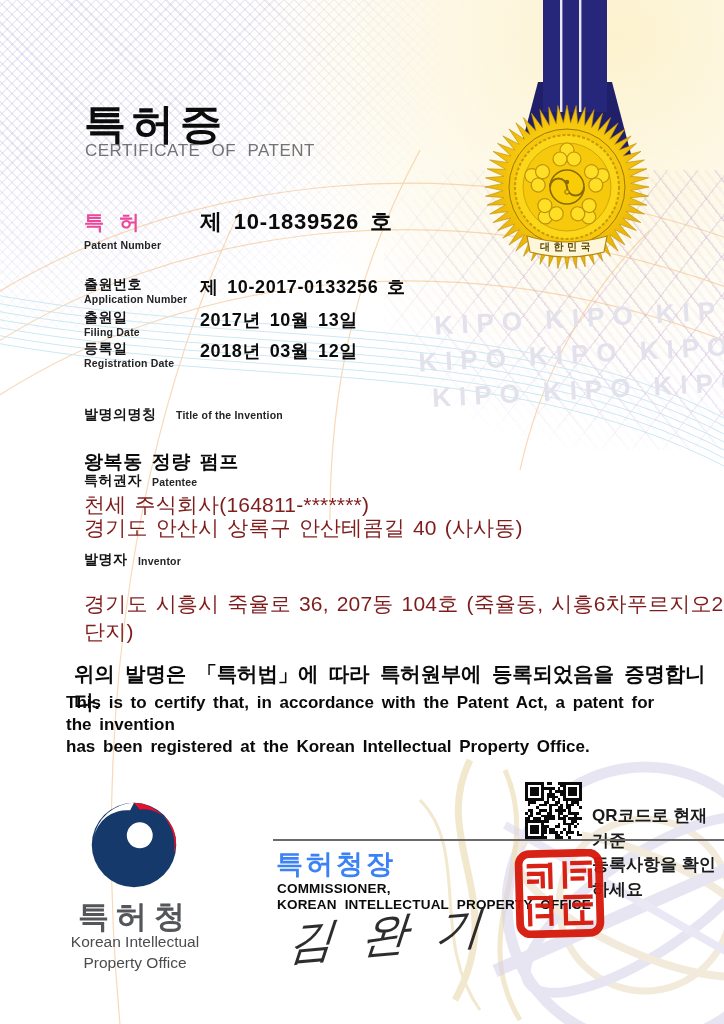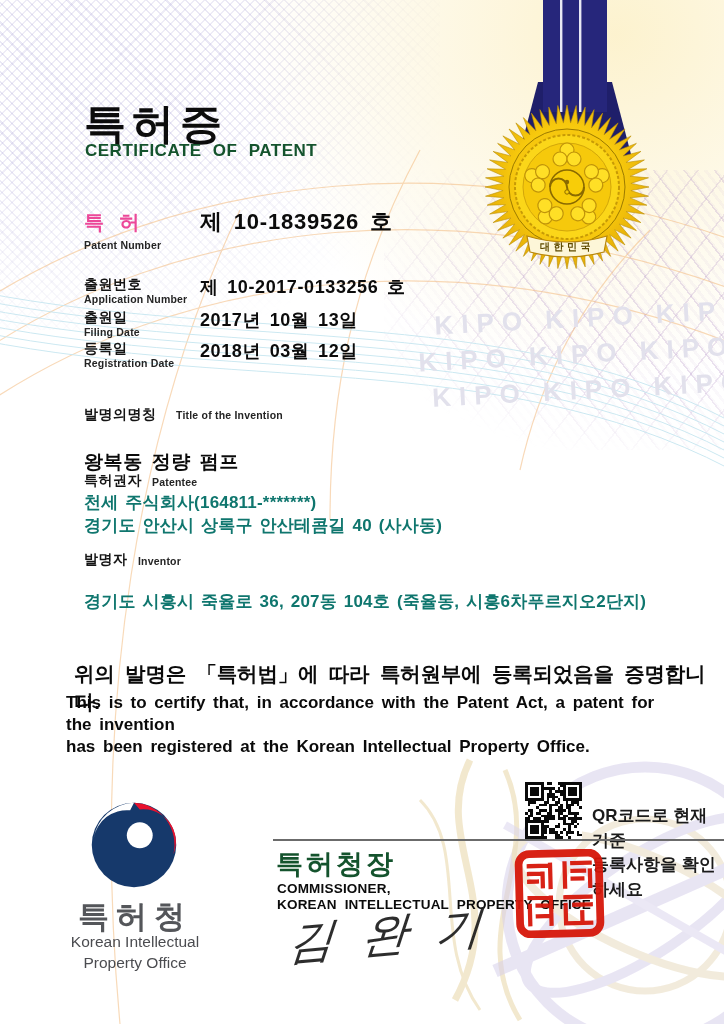--- a/index.html
+++ b/index.html
@@ -21,39 +21,39 @@
     background:
       repeating-linear-gradient(52deg, rgba(175,140,195,.22) 0 1.5px, transparent 1.5px 24px),
       repeating-linear-gradient(-52deg, rgba(175,140,195,.22) 0 1.5px, transparent 1.5px 24px),
       repeating-linear-gradient(52deg, rgba(200,180,215,.10) 0 3px, transparent 3px 8px);
     -webkit-mask-image:radial-gradient(ellipse at 100% 40%, #000 40%, transparent 80%);
     mask-image:radial-gradient(ellipse at 100% 40%, #000 40%, transparent 80%);}
   .bg-svg{left:0;top:0;width:724px;height:1024px;pointer-events:none}
 
   
   .cert-title{font-size:42px;font-weight:900;letter-spacing:6px;color:#0c0c0c}
-  .cert-sub{font-size:17px;font-weight:700;letter-spacing:.5px;word-spacing:6px;color:#14532d}
+  .cert-sub{font-size:17px;font-weight:400;letter-spacing:.5px;word-spacing:6px;color:#737373}
 
   
   .k-label{font-size:14px;font-weight:700;color:#141414;letter-spacing:.5px}
   .k-label-lg{font-size:20px;font-weight:800;color:#ec4899;letter-spacing:5px}
   .e-label{font-size:10.5px;font-weight:700;color:#242424;letter-spacing:.2px}
   .f-value{font-size:18px;font-weight:700;color:#0b0b0b;letter-spacing:.6px;word-spacing:3px}
   .f-value-lg{font-size:22px;font-weight:800;color:#0b0b0b;letter-spacing:.8px;word-spacing:4px}
-  .p-line{font-size:17px;font-weight:700;color:#0f766e;letter-spacing:.2px;word-spacing:2px}
+  .p-line{font-size:21px;font-weight:400;color:#7f1d1d;letter-spacing:.2px;word-spacing:2px}
 
   
   .stmt-ko{font-size:20.5px;font-weight:800;color:#0a0a0a;letter-spacing:-.2px;word-spacing:5px}
   .stmt-en{font-size:17px;font-weight:700;color:#0a0a0a;line-height:1.3;word-spacing:3px}
 
   
   .issue-date{font-size:20px;font-weight:700;color:#0b0b0b;letter-spacing:1px;word-spacing:4px}
   .qr-caption{font-size:17px;font-weight:700;color:#1b1b1b;line-height:1.45;text-align:left}
   .divider{height:1.6px;background:#6b6b6b}
-  .comm-ko{font-size:27px;font-weight:800;color:#14532d;letter-spacing:3px}
+  .comm-ko{font-size:27px;font-weight:800;color:#3b82f6;letter-spacing:3px}
   .comm-en{font-size:13.5px;font-weight:800;color:#0b0b0b;letter-spacing:.2px;word-spacing:4px;line-height:1.18}
   .signature{font-family:"DejaVu Serif","Liberation Serif",serif;font-style:italic;font-weight:400;
     font-size:46px;letter-spacing:28px;color:#1c1c1c;transform:rotate(-5deg) skewX(-10deg);opacity:.92}
   .office-ko{font-size:31px;font-weight:700;color:#54565a;letter-spacing:7px;text-align:center}
   .office-en{font-size:15.5px;font-weight:400;color:#4b4c50;line-height:1.35;text-align:center}
 </style>
 </head>
 <body>
 
 <div class="page">

